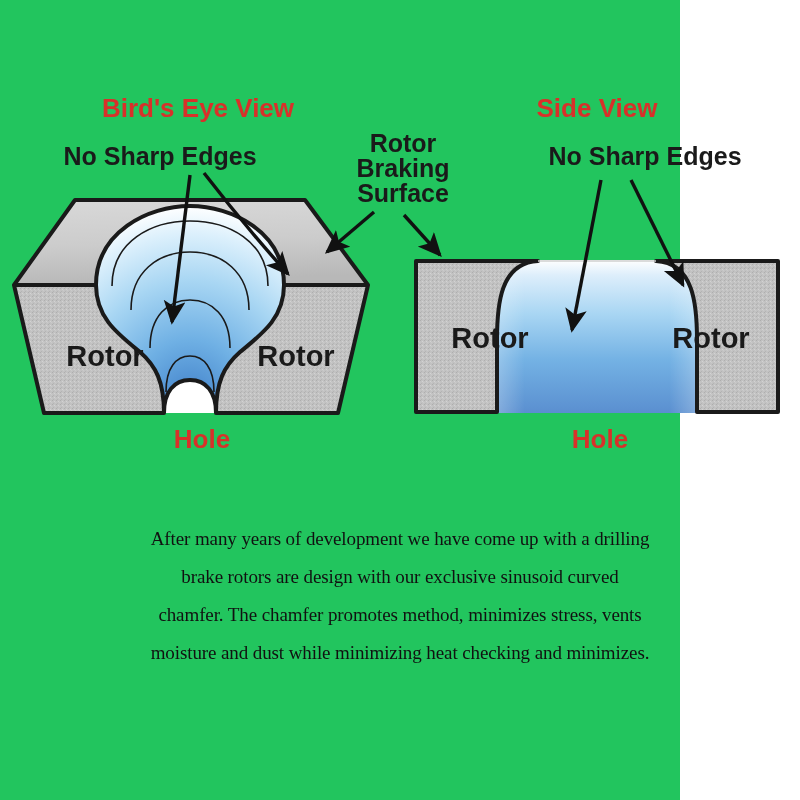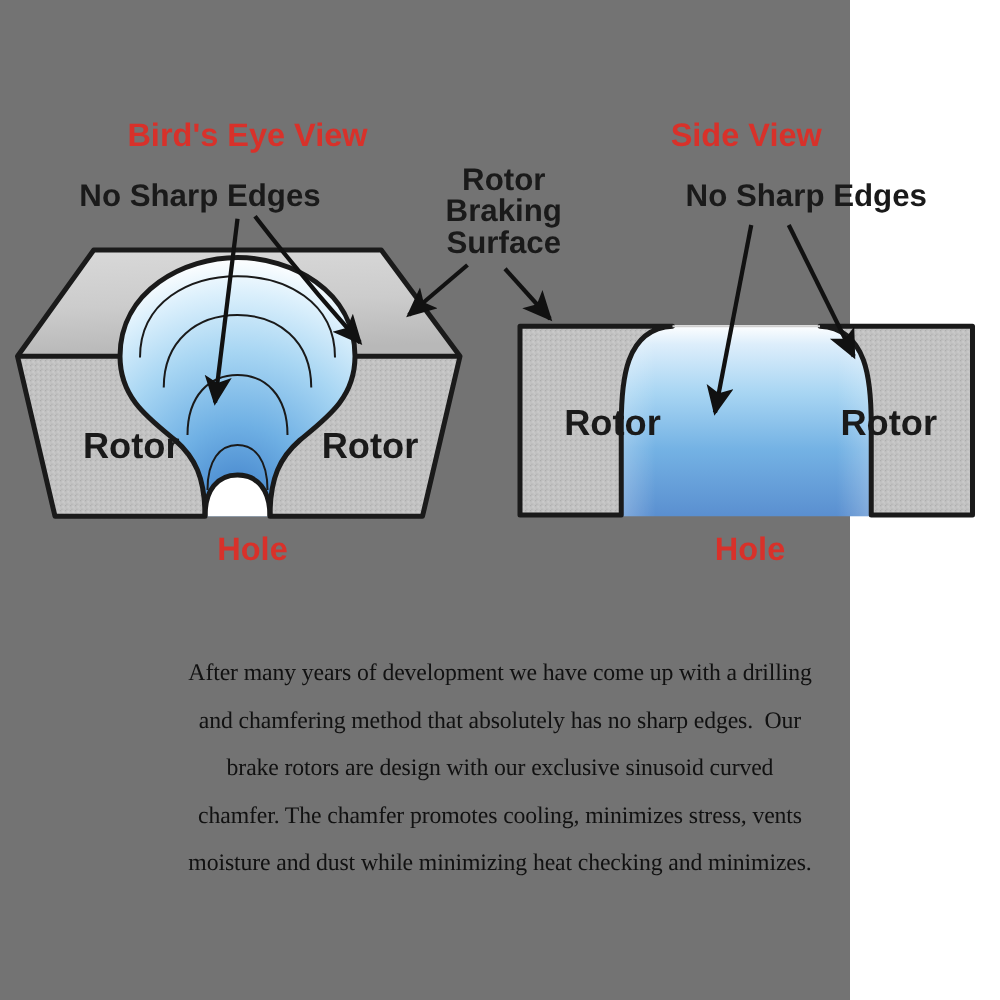--- a/index.html
+++ b/index.html
@@ -10,21 +10,21 @@
   body {
     width: 800px;
     height: 800px;
     font-family: "Liberation Sans", sans-serif;
     overflow: hidden;
   }
   #page {
     position: relative;
     width: 680px;
     height: 800px;
-    background: #737373;
+    background: #22c55e;
   }
   #diagram-area {
     position: absolute;
     left: 0;
     top: 0;
     width: 800px;
     height: 470px;
   }
   #caption-area {
     position: absolute;
@@ -256,19 +256,18 @@
         <text class="t-rotor" x="490" y="348" text-anchor="middle">Rotor</text>
         <text class="t-rotor" x="711" y="348" text-anchor="middle">Rotor</text>
 
         <text class="t-hole" x="600" y="448" text-anchor="middle">Hole</text>
       </g>
     </svg>
   </div>
 
   <div id="caption-area">
     <div class="caption-line">After many years of development we have come up with a drilling</div>
-    <div class="caption-line">and chamfering method that absolutely has no sharp edges.  Our</div>
     <div class="caption-line">brake rotors are design with our exclusive sinusoid curved</div>
-    <div class="caption-line">chamfer. The chamfer promotes cooling, minimizes stress, vents</div>
+    <div class="caption-line">chamfer. The chamfer promotes method, minimizes stress, vents</div>
     <div class="caption-line">moisture and dust while minimizing heat checking and minimizes.</div>
   </div>
 
 </div>
 
 </body></html>

